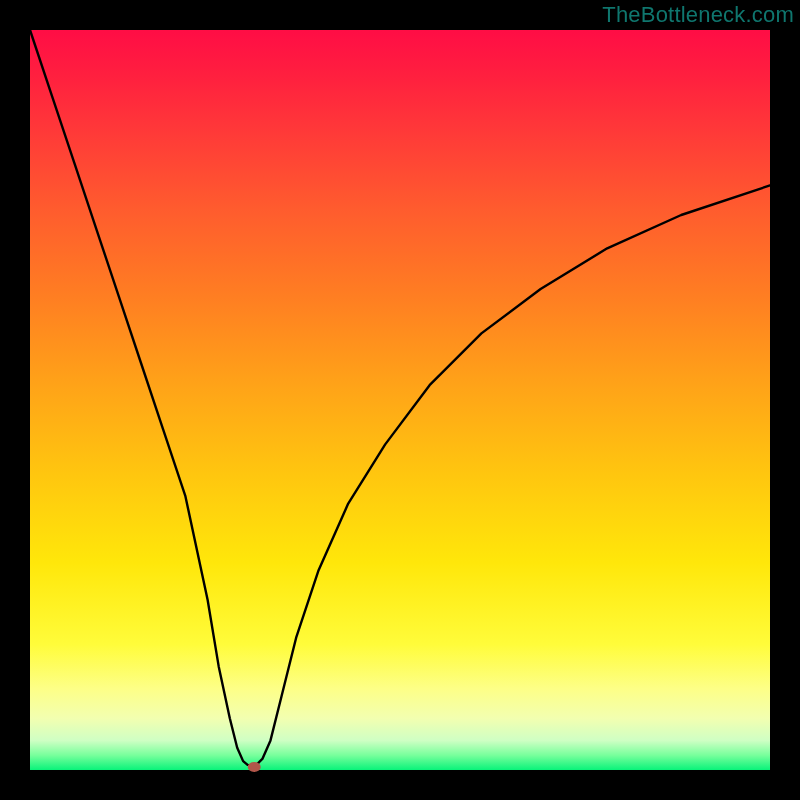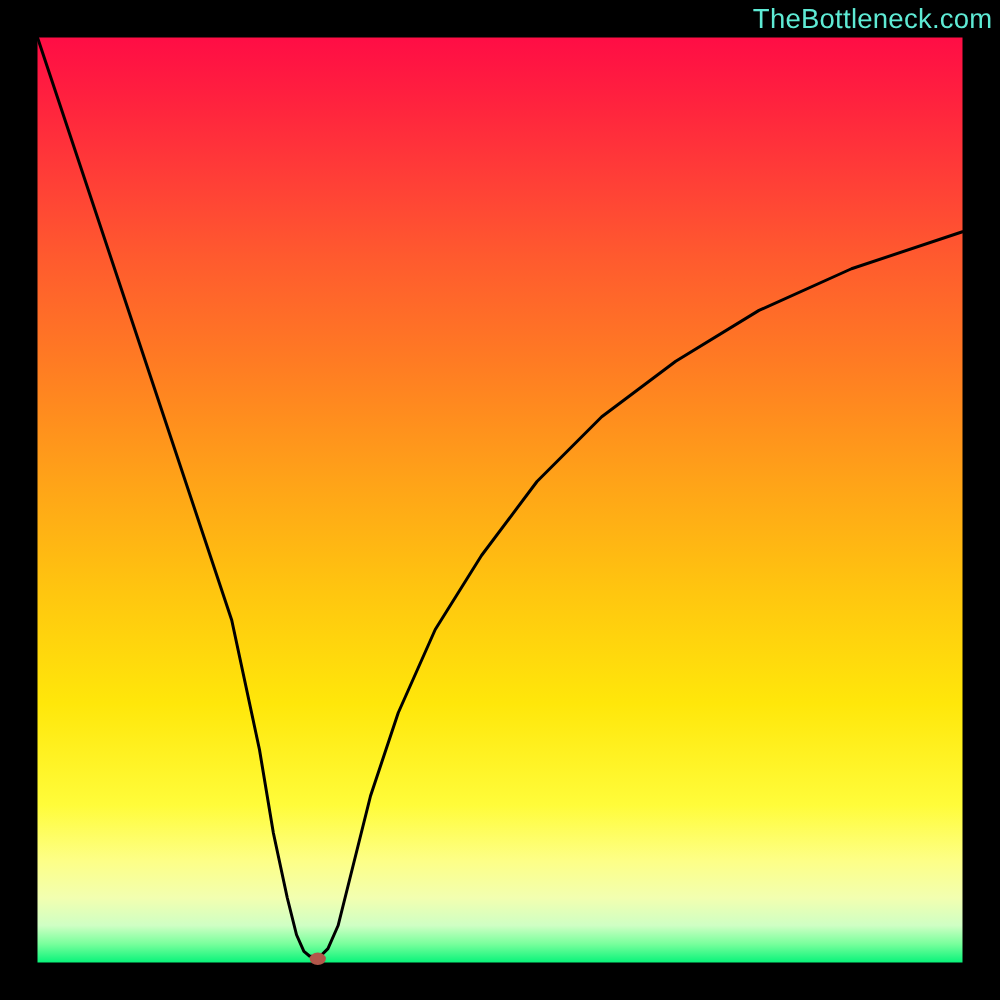--- a/index.html
+++ b/index.html
@@ -9,21 +9,21 @@
     width: 800px;
     height: 800px;
     background: #000;
   }
   .watermark {
     position: absolute;
     top: 2px;
     right: 6px;
     font-family: Arial, Helvetica, sans-serif;
     font-size: 22px;
-    color: #5eead4;
+    color: #0f766e;
     letter-spacing: 0.2px;
     z-index: 5;
   }
   .plot-area {
     position: absolute;
     left: 30px;
     top: 30px;
     width: 740px;
     height: 740px;
     background: linear-gradient(to bottom,

